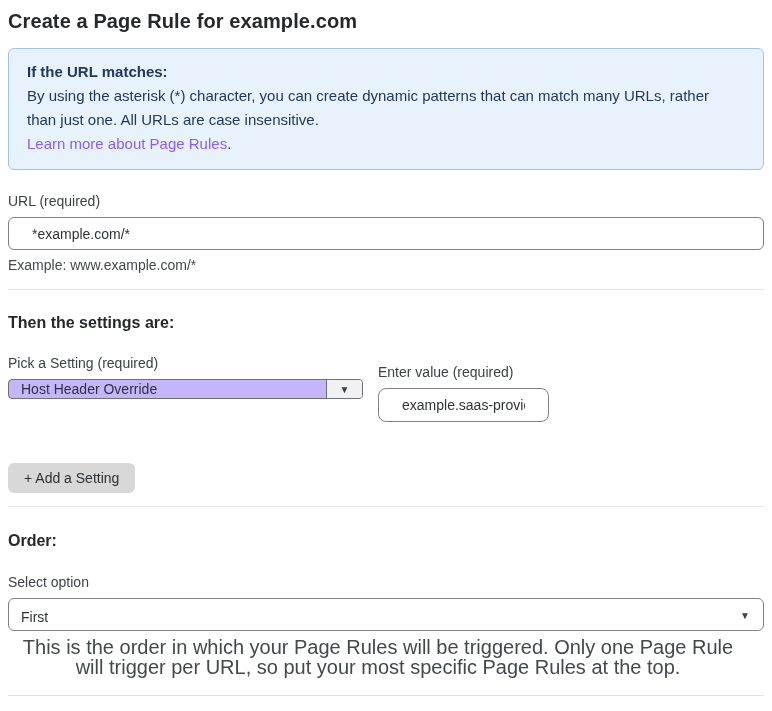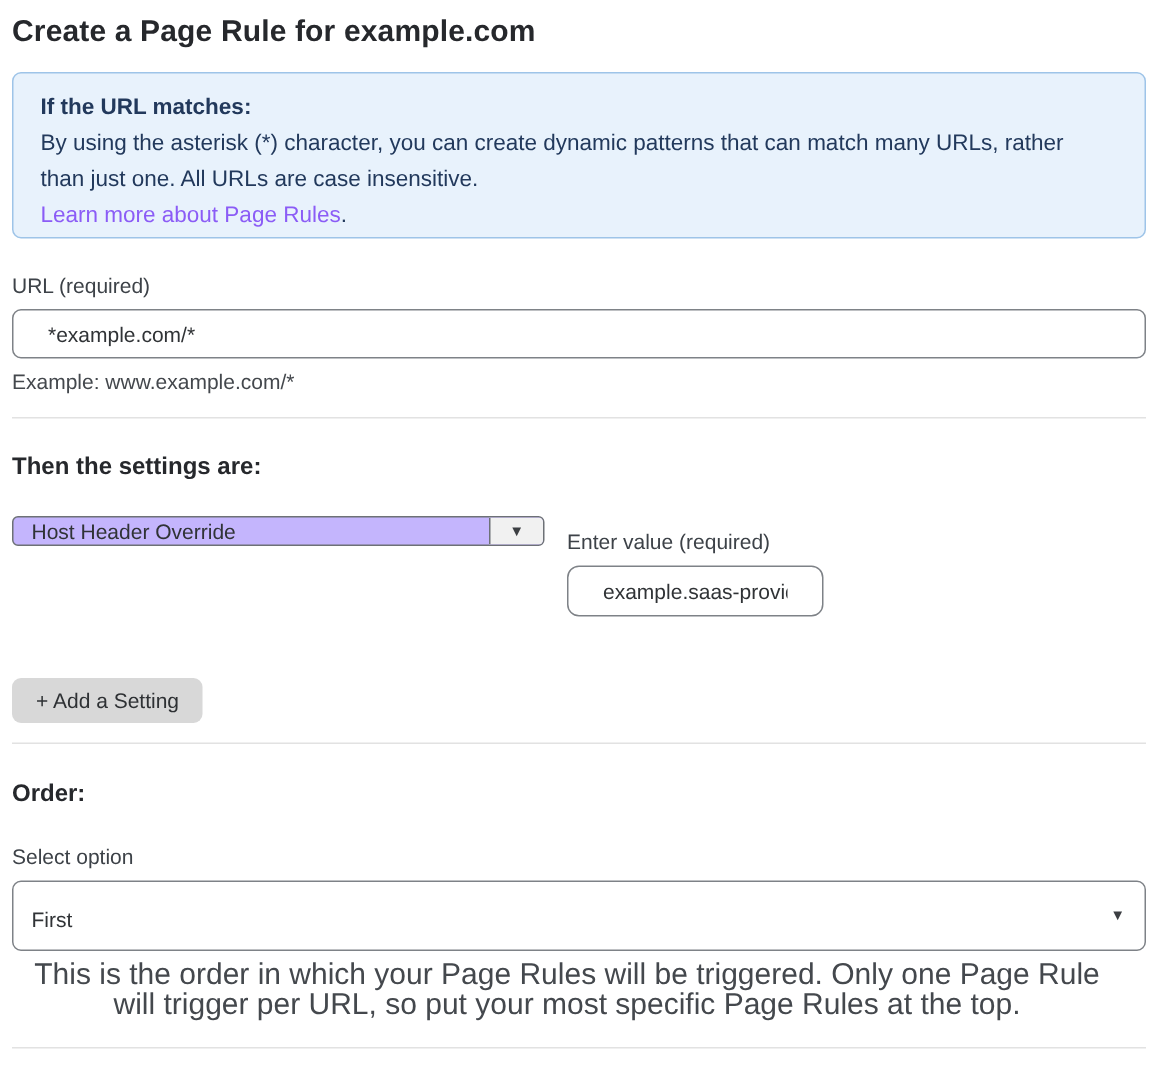--- a/index.html
+++ b/index.html
@@ -18,21 +18,21 @@
     color: #26282c;
     letter-spacing: 0.1px;
   }
 
   
   .info-box {
     margin-top: 15px;
     background: #e8f2fc;
     border: 1px solid #9ec4e8;
     border-radius: 6px;
-    padding: 11px 18px 2px 18px;
+    padding: 11px 18px 13px 18px;
     color: #22395c;
     font-size: 15px;
     line-height: 24px;
   }
   .info-box .info-heading { font-weight: bold; }
   .info-box .info-body { max-width: 710px; }
   .info-box a.info-link {
     color: #8b5cf6;
     cursor: pointer;
   }
@@ -143,21 +143,21 @@
   }
 
   .add-setting-btn { margin-top: 41px; height: 30px; }
   .divider-2 { margin-top: 13px; }
   .order-heading { margin-top: 25px; }
   .order-label { margin-top: 24px; }
 
   .full-select {
     position: relative;
     width: 100%;
-    height: 47px;
+    height: 33px;
     border: 1px solid #7e8287;
     border-radius: 6px;
     background: #ffffff;
     display: flex;
     align-items: center;
     padding: 4px 30px 0 12px;
     font-size: 14px;
     color: #303336;
     cursor: pointer;
   }
@@ -205,20 +205,21 @@
     <input type="text" class="text-input" value="*example.com/*" style="">
     <div class="helper-text">Example: www.example.com/*</div>
   </div>
 
   <hr class="divider divider-1">
 
   <div class="section-heading settings-heading">Then the settings are:</div>
 
   <div class="settings-row">
     <div class="setting-col">
+      <div class="field-label">Pick a Setting (required)</div>
       <div class="split-select">
         <div class="split-select-value">Host Header Override</div>
         <div class="split-select-arrow">▼</div>
       </div>
     </div>
     <div class="value-col">
       <div class="field-label">Enter value (required)</div>
       <input type="text" class="text-input value-input" value="example.saas-provider.com" style="">
     </div>
   </div>

